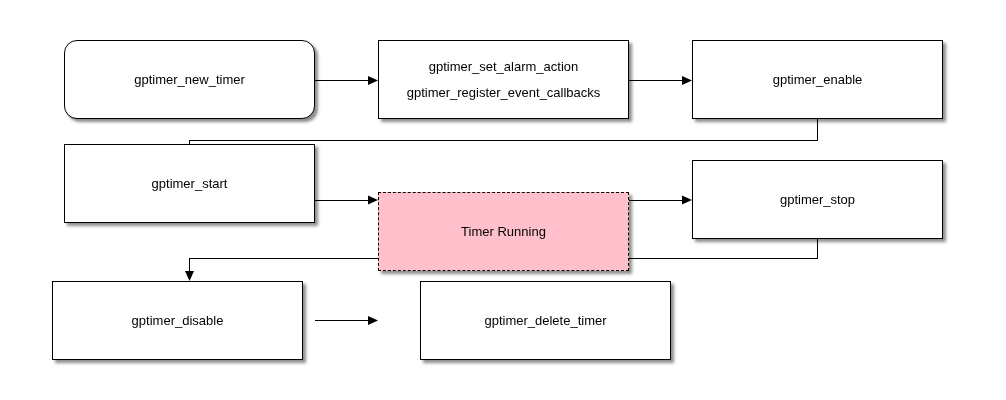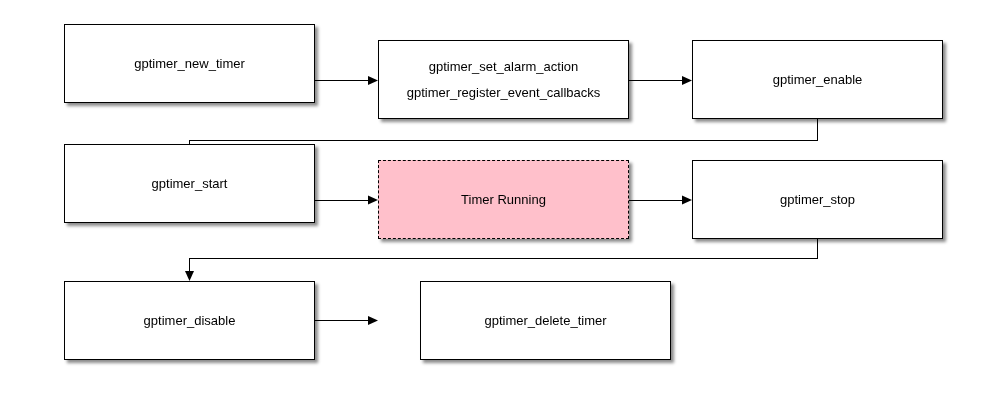--- a/index.html
+++ b/index.html
@@ -40,29 +40,30 @@
     color: var(--text, #000000);
   }
   .node span {
     display: block;
     line-height: 26px;
     white-space: nowrap;
   }
   .node--highlight {
     background: var(--highlight-fill, #ffc0cb);
     border: 1px dashed var(--node-border, #000000);
+    margin-top: 32px;
   }
   
-  .pos-r1c1 { left: 64px;  top: 24px;  }
+  .pos-r1c1 { left: 64px;  top: 40px; border-radius: 13px;  }
   .pos-r1c2 { left: 378px; top: 40px;  }
   .pos-r1c3 { left: 692px; top: 40px;  }
   .pos-r2c1 { left: 64px;  top: 144px; }
   .pos-r2c2 { left: 378px; top: 160px; }
   .pos-r2c3 { left: 692px; top: 160px; }
-  .pos-r3c1 { left: 64px;  top: 281px; }
+  .pos-r3c1 { left: 52px;  top: 281px; }
   .pos-r3c2 { left: 378px; top: 281px; margin-left: 42px; }
 </style>
 </head>
 <body>
 
 <div class="canvas">
 
   <svg class="edges-layer" width="1006" height="400" viewBox="0 0 1006 400" xmlns="http://www.w3.org/2000/svg">
     <g stroke="#000000" stroke-width="1" fill="none" shape-rendering="crispEdges">
 

